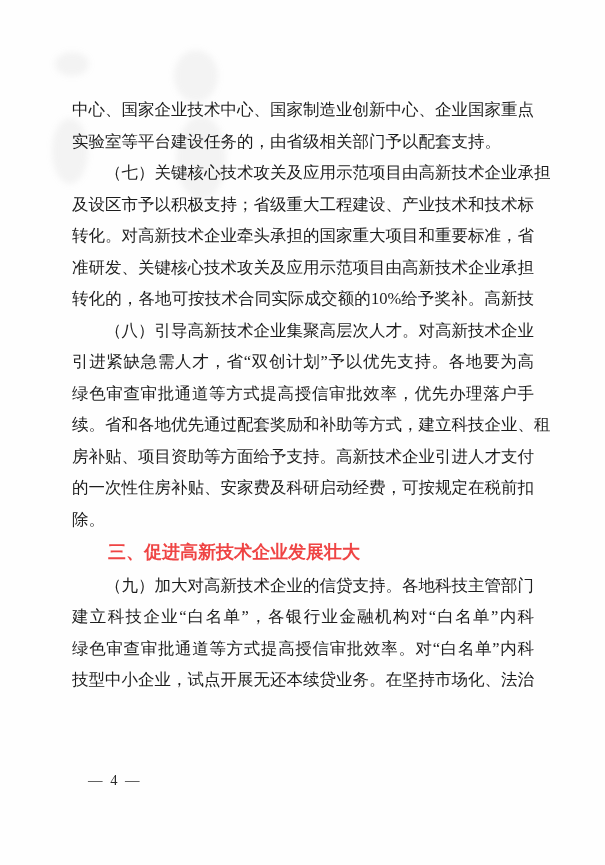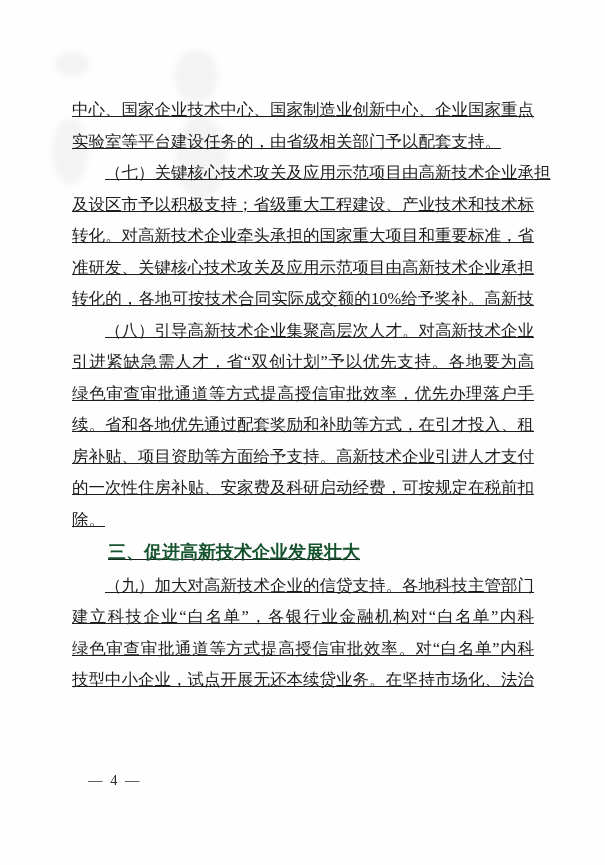--- a/index.html
+++ b/index.html
@@ -26,21 +26,20 @@
   .smudge.s1 { left: 55px; top: 52px;  width: 34px; height: 24px; }
   .smudge.s2 { left: 52px; top: 118px; width: 36px; height: 66px; }
   .smudge.s3 { left: 174px; top: 50px; width: 44px; height: 52px; }
   .smudge.s4 { left: 176px; top: 116px; width: 50px; height: 84px; }
 
   .content {
     position: absolute;
     left: 72px;
     top: 94px;
     width: 462px;
-    text-decoration: underline;
   }
   .line {
     font-size: 16.5px;
     line-height: 31.5px;
     height: 31.5px;
     white-space: nowrap;
     letter-spacing: 0;
     text-align: justify;
     text-align-last: justify;
     color: #1d1d1d;
@@ -49,21 +48,21 @@
     text-align: right;
     text-align-last: left;
   }
   .line.indent {
     text-indent: 33px;
   }
   .line.heading {
     font-family: "Liberation Sans", "DejaVu Sans", sans-serif;
     font-weight: 700;
     font-size: 18px;
-    color: #14532d;
+    color: #ef4444;
     text-indent: 36px;
     text-align: left;
     text-align-last: left;
     margin-top: 2px;
     margin-bottom: 1px;
   }
   .page-number {
     position: absolute;
     left: 88px;
     top: 772px;
@@ -87,21 +86,21 @@
     <div class="line">中心、国家企业技术中心、国家制造业创新中心、企业国家重点</div>
     <div class="line short">实验室等平台建设任务的，由省级相关部门予以配套支持。</div>
     <div class="line indent">（七）关键核心技术攻关及应用示范项目由高新技术企业承担</div>
     <div class="line">及设区市予以积极支持；省级重大工程建设、产业技术和技术标</div>
     <div class="line">转化。对高新技术企业牵头承担的国家重大项目和重要标准，省</div>
     <div class="line">准研发、关键核心技术攻关及应用示范项目由高新技术企业承担</div>
     <div class="line">转化的，各地可按技术合同实际成交额的10%给予奖补。高新技</div>
     <div class="line indent">（八）引导高新技术企业集聚高层次人才。对高新技术企业</div>
     <div class="line">引进紧缺急需人才，省“双创计划”予以优先支持。各地要为高</div>
     <div class="line">绿色审查审批通道等方式提高授信审批效率，优先办理落户手</div>
-    <div class="line">续。省和各地优先通过配套奖励和补助等方式，在引才投入、租</div>
+    <div class="line">续。省和各地优先通过配套奖励和补助等方式，建立科技企业、租</div>
     <div class="line">房补贴、项目资助等方面给予支持。高新技术企业引进人才支付</div>
     <div class="line">的一次性住房补贴、安家费及科研启动经费，可按规定在税前扣</div>
     <div class="line short">除。</div>
     <div class="line heading">三、促进高新技术企业发展壮大</div>
     <div class="line indent">（九）加大对高新技术企业的信贷支持。各地科技主管部门</div>
     <div class="line">建立科技企业“白名单”，各银行业金融机构对“白名单”内科</div>
     <div class="line">绿色审查审批通道等方式提高授信审批效率。对“白名单”内科</div>
     <div class="line">技型中小企业，试点开展无还本续贷业务。在坚持市场化、法治</div>
   </div>
 

